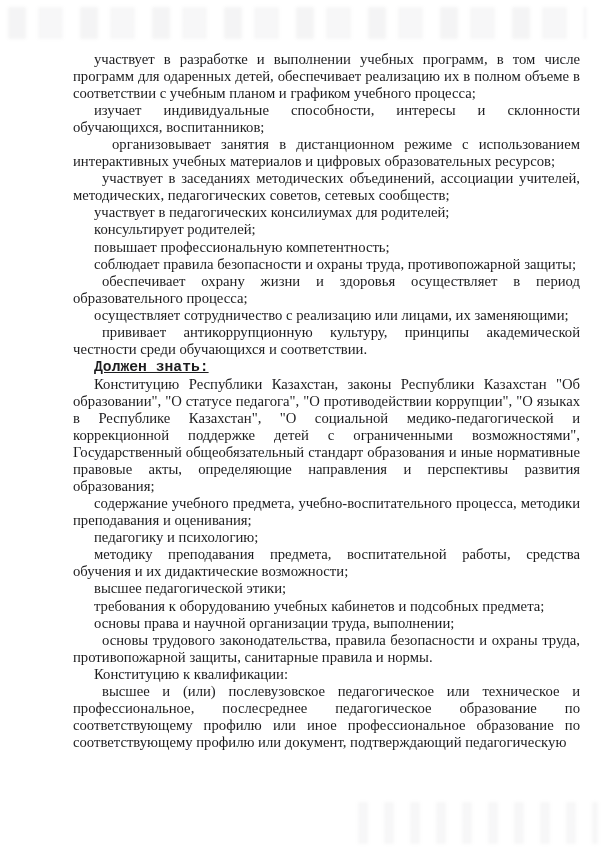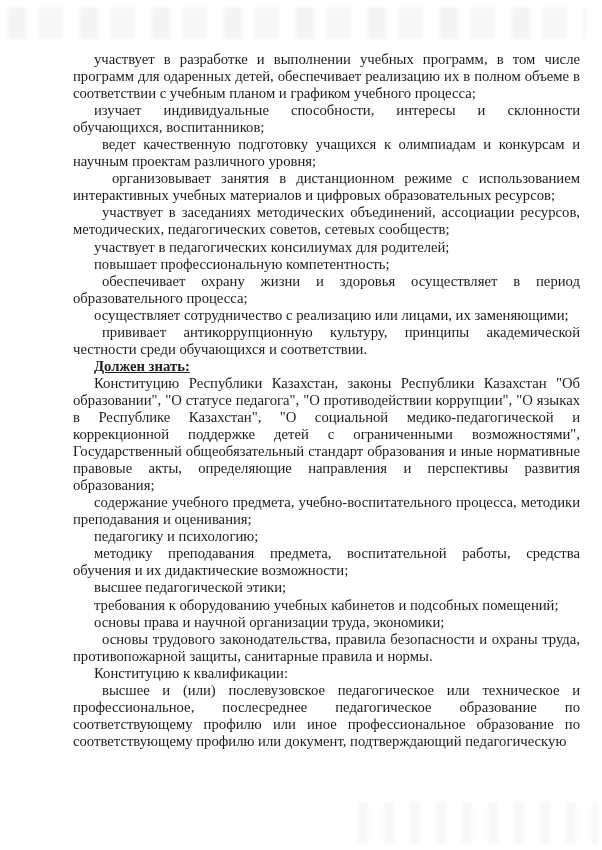--- a/index.html
+++ b/index.html
@@ -56,50 +56,52 @@
   .textblock p {
     margin: 0;
     padding: 0;
     text-indent: 21px;
   }
   .textblock p.ind-md { text-indent: 29px; }
   .textblock p.ind-lg { text-indent: 39px; }
   .heading {
     font-weight: bold;
     text-decoration: underline;
+    font-family: Liberation Mono, monospace;
   }
 </style>
 </head>
 <body>
 
 <div class="page">
 
   <div class="artifact-top"></div>
 
   <div class="textblock">
     <p>участвует в разработке и выполнении учебных программ, в том числе программ для одаренных детей, обеспечивает реализацию их в полном объеме в соответствии с учебным планом и графиком учебного процесса;</p>
     <p>изучает индивидуальные способности, интересы и склонности обучающихся, воспитанников;</p>
-    <p class="ind-md">ведет качественную подготовку учащихся к олимпиадам и конкурсам и научным проектам различного уровня;</p>
     <p class="ind-lg">организовывает занятия в дистанционном режиме с использованием интерактивных учебных материалов и цифровых образовательных ресурсов;</p>
-    <p class="ind-md">участвует в заседаниях методических объединений, ассоциации ресурсов, методических, педагогических советов, сетевых сообществ;</p>
+    <p class="ind-md">участвует в заседаниях методических объединений, ассоциации учителей, методических, педагогических советов, сетевых сообществ;</p>
     <p>участвует в педагогических консилиумах для родителей;</p>
+    <p>консультирует родителей;</p>
     <p>повышает профессиональную компетентность;</p>
+    <p>соблюдает правила безопасности и охраны труда, противопожарной защиты;</p>
     <p class="ind-md">обеспечивает охрану жизни и здоровья осуществляет в период образовательного процесса;</p>
     <p>осуществляет сотрудничество с реализацию или лицами, их заменяющими;</p>
     <p class="ind-md">прививает антикоррупционную культуру, принципы академической честности среди обучающихся и соответствии.</p>
 
     <p><span class="heading">Должен знать:</span></p>
 
     <p>Конституцию Республики Казахстан, законы Республики Казахстан "Об образовании", "О статусе педагога", "О противодействии коррупции", "О языках в Республике Казахстан", "О социальной медико-педагогической и коррекционной поддержке детей с ограниченными возможностями", Государственный общеобязательный стандарт образования и иные нормативные правовые акты, определяющие направления и перспективы развития образования;</p>
     <p>содержание учебного предмета, учебно-воспитательного процесса, методики преподавания и оценивания;</p>
     <p>педагогику и психологию;</p>
     <p>методику преподавания предмета, воспитательной работы, средства обучения и их дидактические возможности;</p>
     <p>высшее педагогической этики;</p>
-    <p>требования к оборудованию учебных кабинетов и подсобных помещений;</p>
-    <p>основы права и научной организации труда, экономики;</p>
+    <p>требования к оборудованию учебных кабинетов и подсобных предмета;</p>
+    <p>основы права и научной организации труда, выполнении;</p>
     <p class="ind-md">основы трудового законодательства, правила безопасности и охраны труда, противопожарной защиты, санитарные правила и нормы.</p>
 
     <p>Конституцию к квалификации:</p>
 
     <p class="ind-md">высшее и (или) послевузовское педагогическое или техническое и профессиональное, послесреднее педагогическое образование по соответствующему профилю или иное профессиональное образование по соответствующему профилю или документ, подтверждающий педагогическую</p>
   </div>
 
   <div class="artifact-bottom"></div>
 
 </div>

